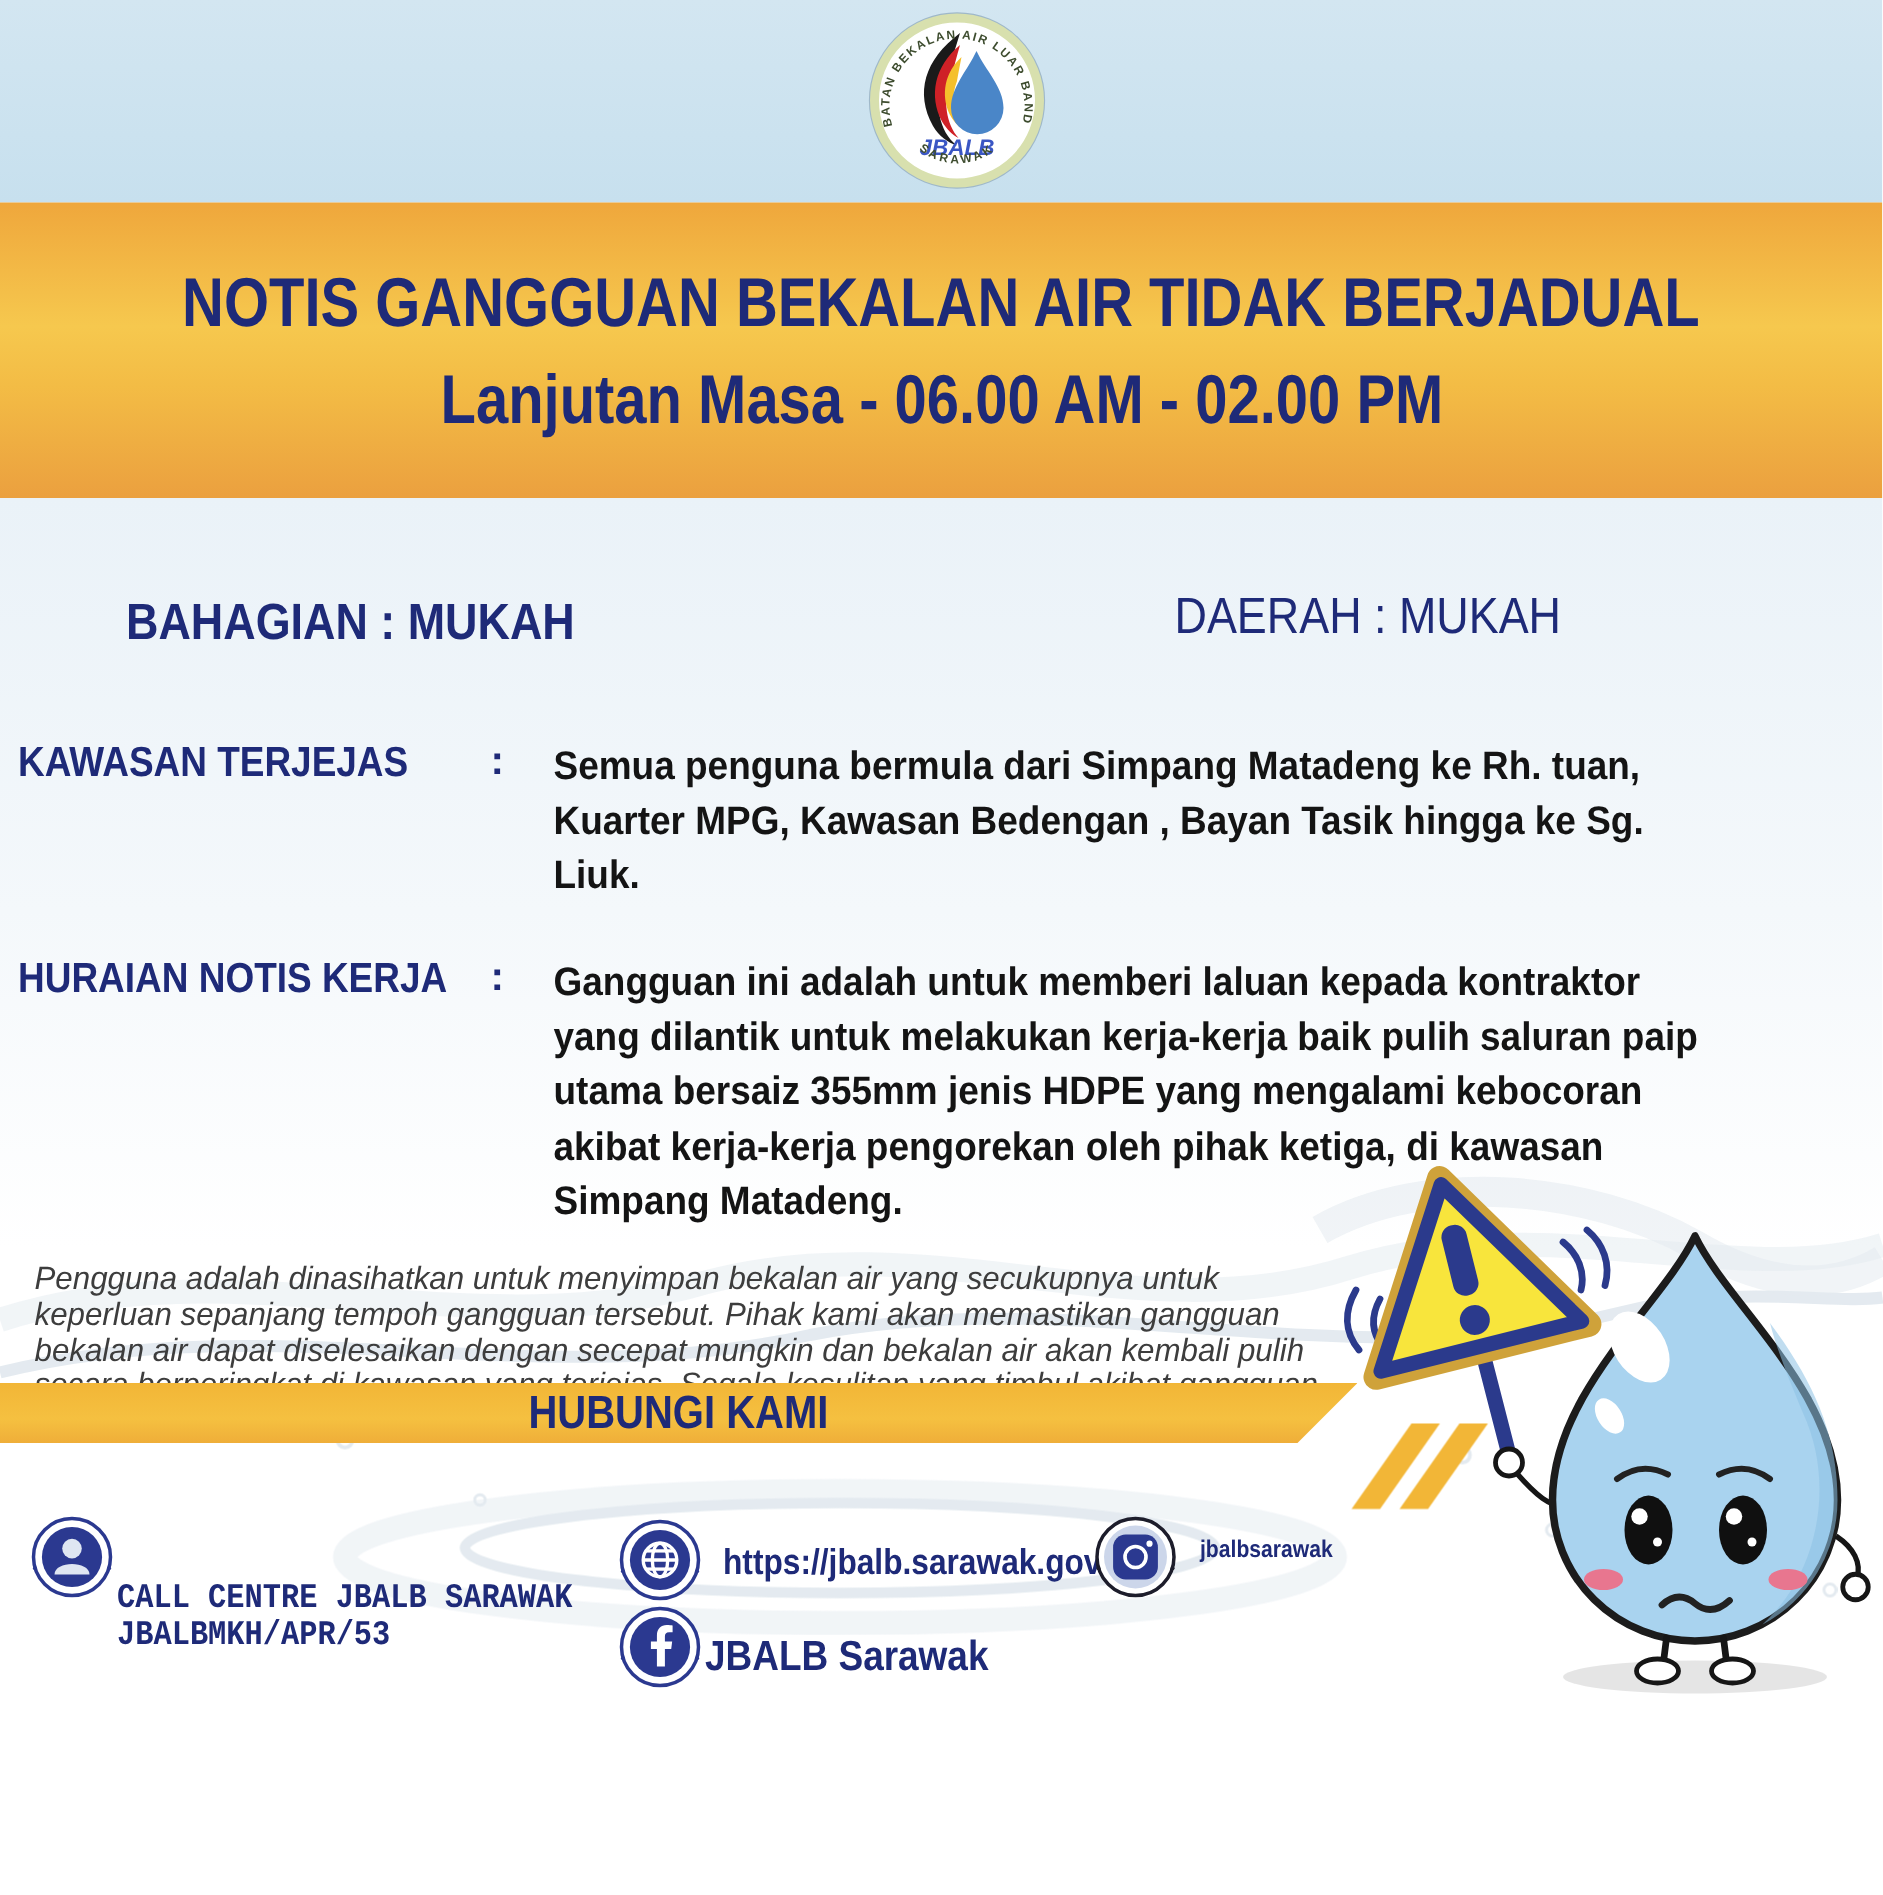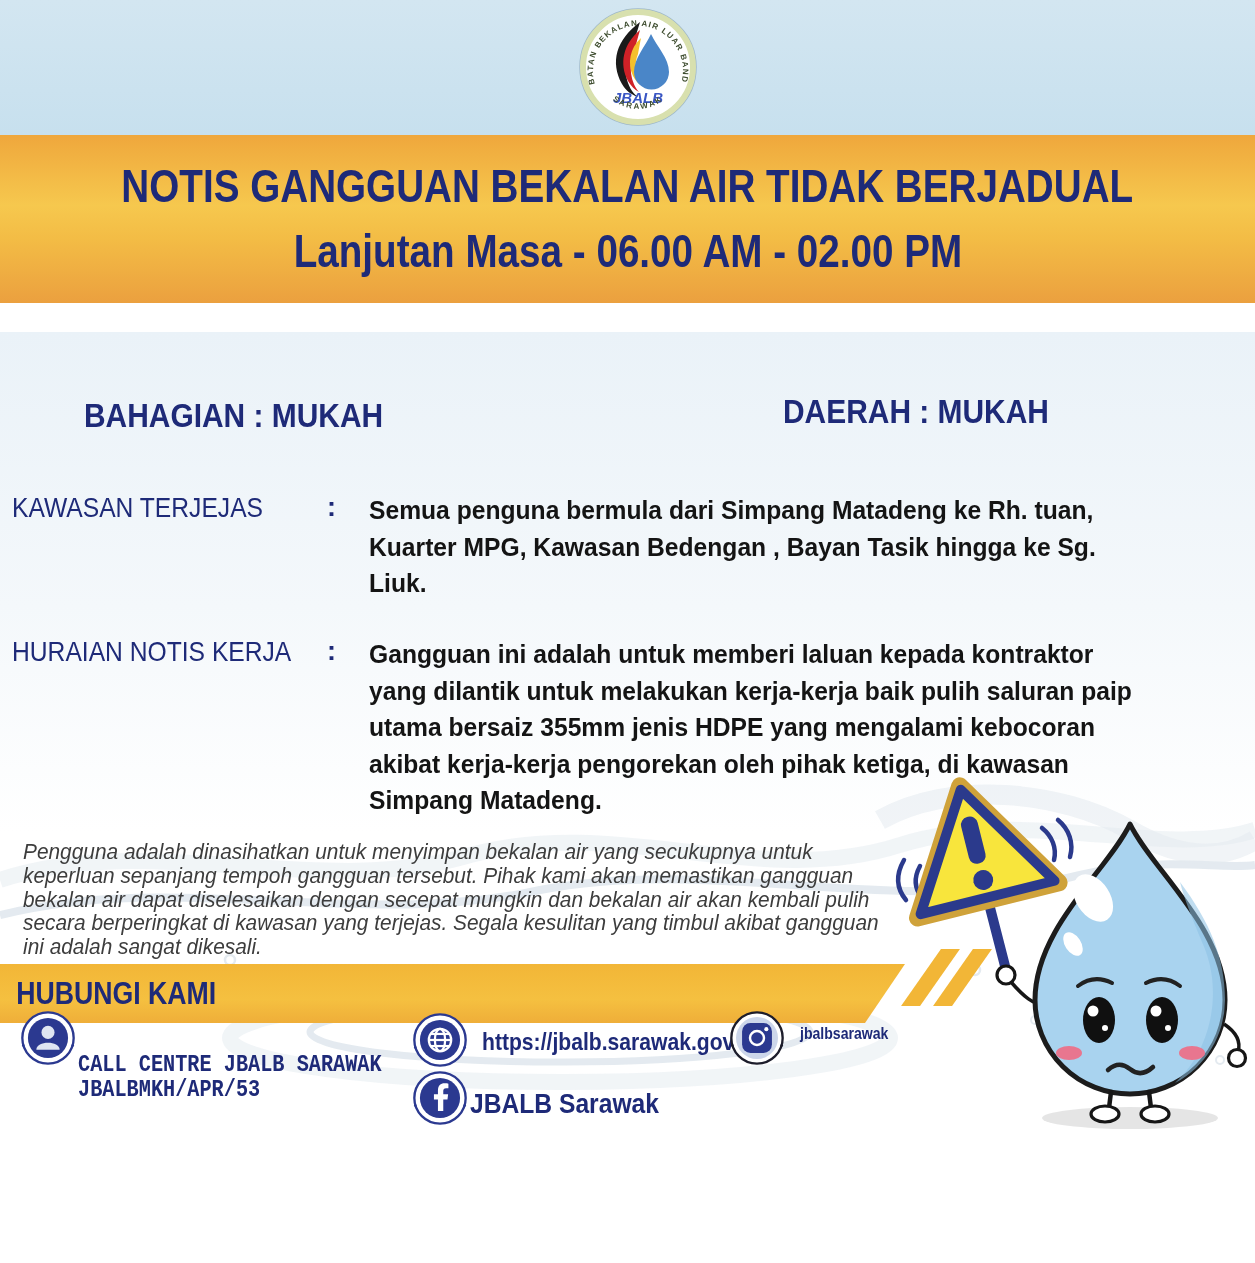--- a/index.html
+++ b/index.html
@@ -7,53 +7,53 @@
   body { font-family:"Liberation Sans", sans-serif; }
   .poster{ position:relative; width:1255px; height:1263px; overflow:hidden; background:#ffffff; }
 
   
   .top-strip{ position:absolute; left:0; top:0; width:1255px; height:135px;
     background:linear-gradient(180deg,#d3e6f1 0%,#c7e0ee 100%); }
 
   .logo-wrap{ position:absolute; left:578px; top:6px; width:120px; height:122px; }
 
   
-  .title-banner{ position:absolute; left:0; top:135px; width:1255px; height:168px;
+  .title-banner{ position:absolute; left:0; top:135px; width:1255px; height:197px;
     background:linear-gradient(180deg,#efa73c 0%,#f6c84e 42%,#f3bc45 62%,#eba03f 100%);
     display:flex; flex-direction:column; justify-content:center; text-align:center; }
   .title-line{ line-height:65px; height:65px; color:#1e2a78; font-weight:bold; font-size:46px; white-space:nowrap; }
   .title-line > span{ display:inline-block; transform:scaleX(0.84); }
 
   
   .mid-bg{ position:absolute; left:0; top:332px; width:1255px; height:500px;
     background:linear-gradient(180deg,#eaf2f8 0%,#f4f8fb 55%,#ffffff 100%); }
 
   .navy{ color:#1e2a78; }
   .cond{ display:inline-block; transform:scaleX(0.88); transform-origin:left center; white-space:nowrap; }
 
   .region-bahagian{ position:absolute; left:84px; top:396px; font-size:34px; font-weight:bold; }
-  .region-daerah{ position:absolute; left:783px; top:392px; font-size:34px; font-weight:bold; }
-
-  .sec-label{ position:absolute; left:12px; font-size:28px; font-weight:normal; color:#1e2a78; }
+  .region-daerah{ position:absolute; left:783px; top:392px; font-size:34px; font-weight:normal; }
+
+  .sec-label{ position:absolute; left:12px; font-size:28px; font-weight:bold; color:#1e2a78; }
   .sec-colon{ position:absolute; left:327px; font-size:27px; font-weight:bold; color:#1e2a78; }
   .sec-body{ position:absolute; left:369px; width:845px; font-size:26.5px; font-weight:bold; color:#141414;
     line-height:36.5px; transform:scaleX(0.93); transform-origin:left top; }
   .s1{ top:492px; } .s2{ top:636px; }
 
   .advisory{ position:absolute; left:23px; top:841px; width:905px; font-size:21.5px; font-style:italic;
     color:#3d3d3d; line-height:23.8px; transform:scaleX(0.97); transform-origin:left top; }
 
   
   .splash{ position:absolute; left:0; top:760px; width:1255px; height:340px; pointer-events:none; }
 
   
-  .contact-banner{ position:absolute; left:0; top:964px; width:905px; height:59px;
+  .contact-banner{ position:absolute; left:0; top:922px; width:905px; height:40px;
     background:linear-gradient(180deg,#f2b637 0%,#f5c040 60%,#efae39 100%);
     clip-path:polygon(0 0,100% 0,calc(100% - 40px) 100%,0 100%);
-    display:flex; align-items:center; }
+    display:flex; align-items:center; justify-content:center; }
   .contact-banner .txt{ color:#1e2a78; font-weight:bold; font-size:31px; transform:scaleX(0.86); white-space:nowrap; }
   .stripe{ position:absolute; top:949px; width:19px; height:57px; background:#f2b637; transform:skewX(-35deg); }
   .stripe1{ left:921px; } .stripe2{ left:953px; }
 
   .cicon{ position:absolute; width:56px; height:56px; }
   .contact-text{ position:absolute; color:#1e2a78; font-weight:bold; white-space:nowrap; }
   .cc-line{ font-size:23px; line-height:24.5px;font-family:Liberation Mono, monospace; }
 
   .mascot{ position:absolute; left:880px; top:762px; width:375px; height:368px; }
 </style>

